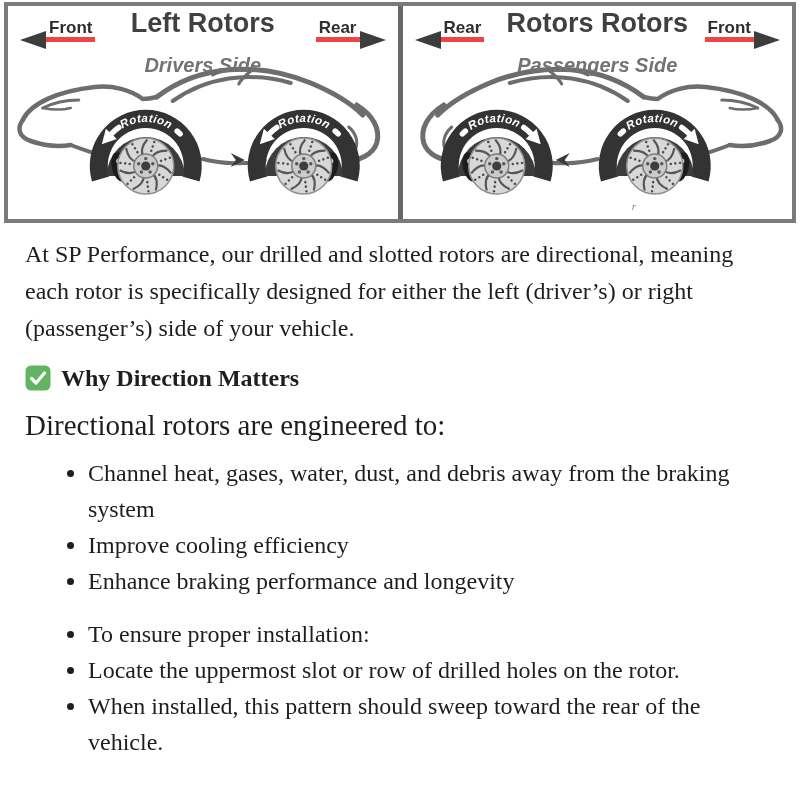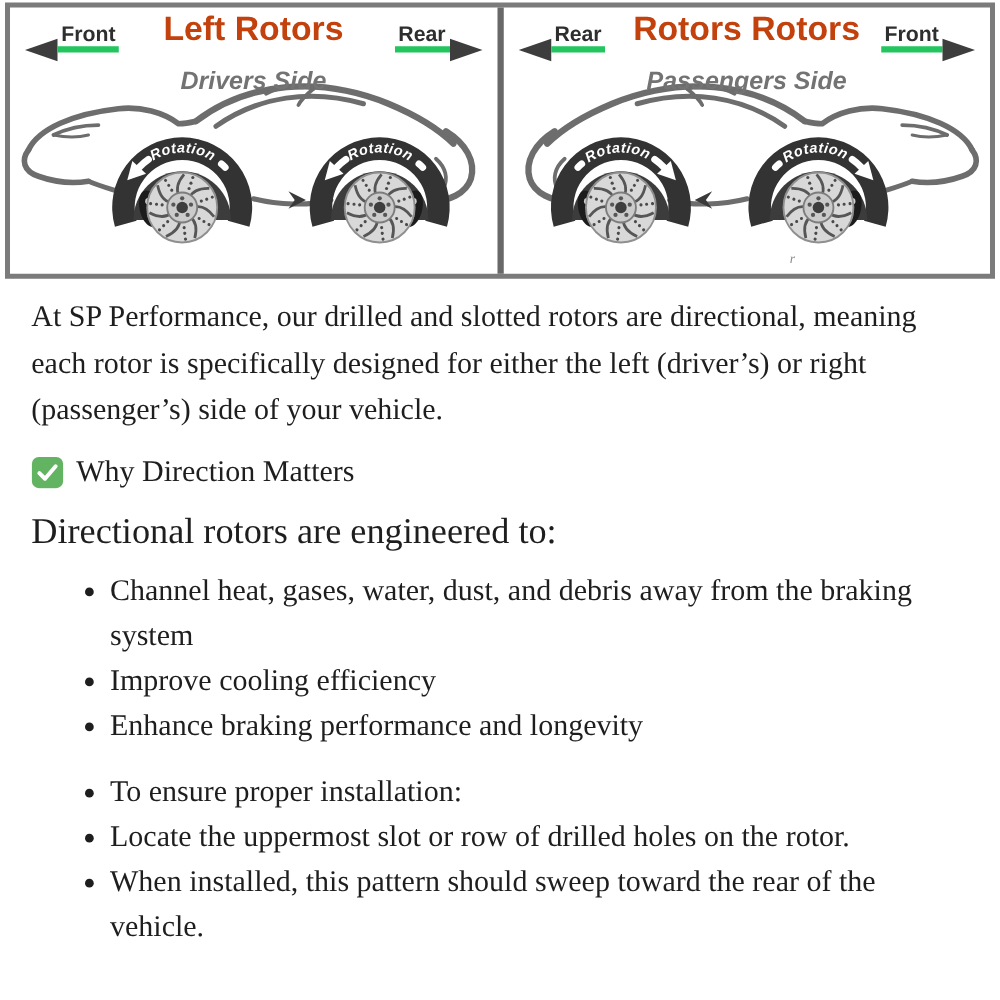--- a/index.html
+++ b/index.html
@@ -7,36 +7,36 @@
 
   
   .diagram{margin:2px 4px 0 4px;border:4px solid #7b7b7b;display:flex;background:#fff;}
   .panel{flex:1 1 50%;position:relative;min-width:0;}
   .panel-left{border-right:5px solid #686868;}
   .panel-header{position:relative;height:50px;padding:7px 10px 0 10px;
     font-family:"Liberation Sans", sans-serif;}
   .dir{position:absolute;top:12px;display:flex;align-items:flex-end;}
   .dir-left{left:12px;}
   .dir-right{right:12px;}
-  .dir-text{font-weight:800;font-size:17px;color:#2e2e2e;border-bottom:5px solid #22c55e;
+  .dir-text{font-weight:800;font-size:17px;color:#2e2e2e;border-bottom:5px solid #ef4444;
     padding:0 3px 0 3px;line-height:19px;}
   .tri{width:0;height:0;border-top:9px solid transparent;border-bottom:9px solid transparent;
     margin-bottom:-7px;}
   .tri-left{border-right:26px solid #3d3d3d;}
   .tri-right{border-left:26px solid #3d3d3d;}
   .panel-titles{position:absolute;left:0;right:0;top:4px;text-align:center;line-height:1;}
-  .panel-title{display:block;font-size:27px;font-weight:800;color:#c2410c;letter-spacing:0;}
+  .panel-title{display:block;font-size:27px;font-weight:800;color:#404040;letter-spacing:0;}
   .panel-subtitle{display:block;font-size:20px;font-weight:bold;font-style:italic;color:#737373;margin-top:18px;}
   .car-svg{display:block;}
 
   
   .article{padding:0 30px 0 25px;}
   .intro{margin:13px 0 0 0;font-size:24px;line-height:37px;}
   .sec-h{display:flex;align-items:center;font-size:24px;line-height:30px;margin:16px 0 0 0;}
-  .sec-h.bold{font-weight:normal;text-align:center;}
+  .sec-h.bold{font-weight:bold;text-align:center;}
   .sec-h .ic{margin-right:10px;flex:0 0 auto;display:inline-flex;}
   .lead{margin:14px 0 0 0;font-size:29px;line-height:37px;}
   ul.blist{margin:11px 0 0 0;padding:0 0 0 63px;list-style:disc;}
   ul.blist li{font-size:24px;line-height:36px;}
   .h2-gap{margin-top:15px;}
   ul.blist.second{margin-top:17px;}
 </style>
 </head>
 <body>
 

